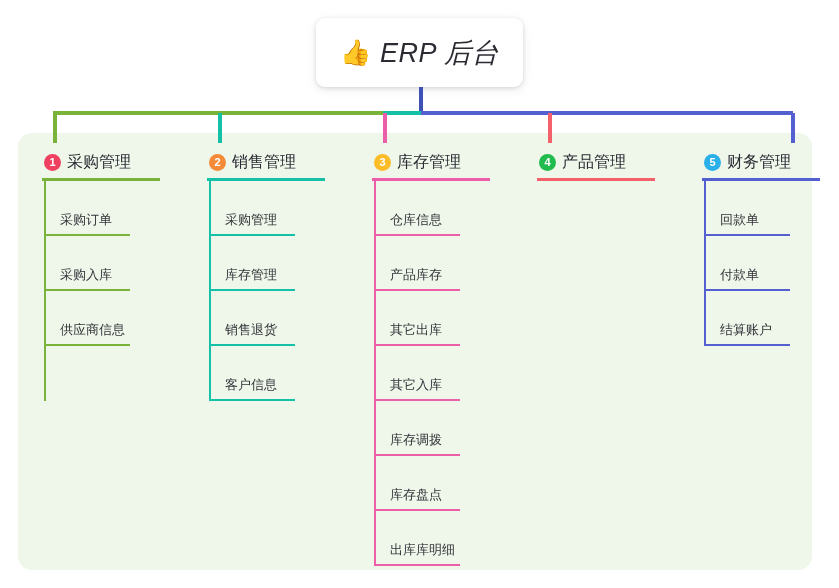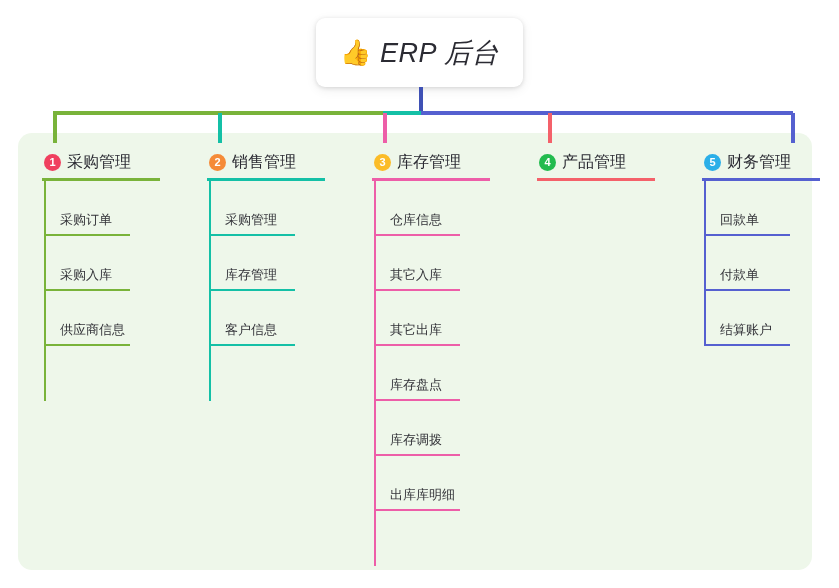--- a/index.html
+++ b/index.html
@@ -208,51 +208,59 @@
           <div class="trunk" style="background: rgb(20, 192, 166); height: 220px;"></div>
           <div class="leaf">
             <span class="leaf-label">采购管理</span>
             <span class="leaf-underline" style="background: rgb(20, 192, 166);"></span>
           </div>
           <div class="leaf">
             <span class="leaf-label">库存管理</span>
             <span class="leaf-underline" style="background: rgb(20, 192, 166);"></span>
           </div>
           <div class="leaf">
+            <span class="leaf-label">销售退货</span>
+            <span class="leaf-underline" style="background: rgb(20, 192, 166);"></span>
+          </div>
+          <div class="leaf">
             <span class="leaf-label">客户信息</span>
             <span class="leaf-underline" style="background: rgb(20, 192, 166);"></span>
           </div>
         </div>
       </div>
       <div class="column" style="left: 360px;">
         <div class="col-head">
           <span class="badge" style="background: rgb(251, 188, 40);">3</span>
           <span class="col-title">库存管理</span>
           <span class="col-underline" style="background: rgb(237, 94, 168);"></span>
         </div>
         <div class="col-body">
           <div class="trunk" style="background: rgb(237, 94, 168); height: 385px;"></div>
           <div class="leaf">
             <span class="leaf-label">仓库信息</span>
             <span class="leaf-underline" style="background: rgb(237, 94, 168);"></span>
           </div>
           <div class="leaf">
+            <span class="leaf-label">产品库存</span>
+            <span class="leaf-underline" style="background: rgb(237, 94, 168);"></span>
+          </div>
+          <div class="leaf">
+            <span class="leaf-label">其它出库</span>
+            <span class="leaf-underline" style="background: rgb(237, 94, 168);"></span>
+          </div>
+          <div class="leaf">
             <span class="leaf-label">其它入库</span>
             <span class="leaf-underline" style="background: rgb(237, 94, 168);"></span>
           </div>
           <div class="leaf">
-            <span class="leaf-label">其它出库</span>
+            <span class="leaf-label">库存调拨</span>
             <span class="leaf-underline" style="background: rgb(237, 94, 168);"></span>
           </div>
           <div class="leaf">
             <span class="leaf-label">库存盘点</span>
-            <span class="leaf-underline" style="background: rgb(237, 94, 168);"></span>
-          </div>
-          <div class="leaf">
-            <span class="leaf-label">库存调拨</span>
             <span class="leaf-underline" style="background: rgb(237, 94, 168);"></span>
           </div>
           <div class="leaf">
             <span class="leaf-label">出库库明细</span>
             <span class="leaf-underline" style="background: rgb(237, 94, 168);"></span>
           </div>
         </div>
       </div>
       <div class="column" style="left: 525px;">
         <div class="col-head">

